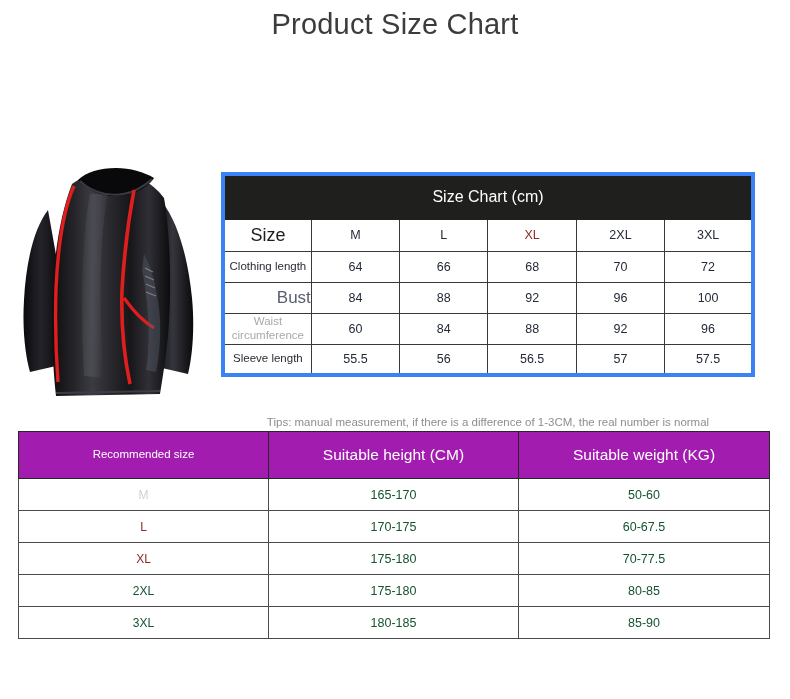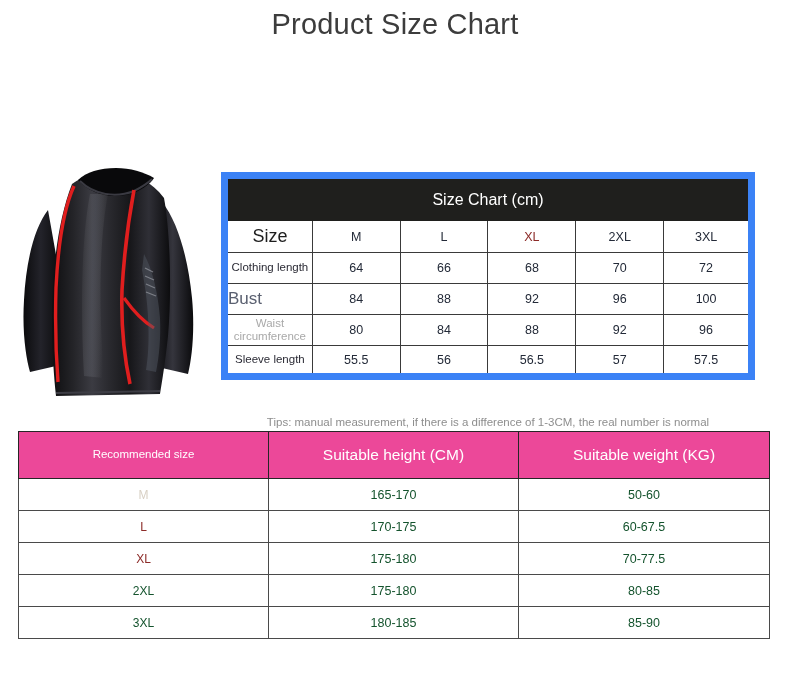--- a/index.html
+++ b/index.html
@@ -51,21 +51,21 @@
   }
   .product-photo svg { display: block; }
 
   
   .size-chart {
     position: absolute;
     left: 221px; top: 172px;
     width: 534px;
     border-collapse: collapse;
     table-layout: fixed;
-    border: 7px solid #3b82f6;
+    border: 4px solid #3b82f6;
   }
   .size-chart td, .size-chart th {
     border: 1px solid #3a3a3a;
     padding: 0;
     font-weight: normal;
   }
   .sc-title {
     background: #1f1f1d;
     color: #ffffff;
     font-size: 16px;
@@ -81,21 +81,21 @@
     line-height: 1.15;
   }
   .sc-rowlabel.size-hdr {
     font-size: 18px;
     text-align: center;
     color: #1e1e1e;
     padding-left: 0;
   }
   .sc-rowlabel.bust {
     font-size: 17px;
-    text-align: left;
+    text-align: right;
     color: #5a6070;
     padding-left: 0;
   }
   .sc-rowlabel.waist {
     color: #a9a9a9;
     font-size: 11.5px;
   }
   .sc-cell {
     text-align: center;
     font-size: 12.5px;
@@ -124,21 +124,21 @@
     border-collapse: collapse;
     table-layout: fixed;
     border: 1px solid #4a4a4a;
   }
   .rec-table td, .rec-table th {
     border: 1px solid #4a4a4a;
     padding: 0;
     font-weight: normal;
   }
   .rec-hdr {
-    background: #ec4899;
+    background: #a21caf;
     color: #ffffff;
     text-align: center;
     height: 47px;
     border-color: #262626 !important;
   }
   .rec-hdr.small { font-size: 11.5px; line-height: 1.2; }
   .rec-hdr.big { font-size: 15.5px; }
   .rec-cell {
     text-align: center;
     height: 32px;
@@ -242,21 +242,21 @@
       <td class="sc-rowlabel bust">Bust</td>
       <td class="sc-cell row-tall">84</td>
       <td class="sc-cell row-tall">88</td>
       <td class="sc-cell row-tall">92</td>
       <td class="sc-cell row-tall">96</td>
       <td class="sc-cell row-tall">100</td>
     </tr>
 
     <tr>
       <td class="sc-rowlabel waist">Waist circumference</td>
-      <td class="sc-cell row-tall">80</td>
+      <td class="sc-cell row-tall">60</td>
       <td class="sc-cell row-tall">84</td>
       <td class="sc-cell row-tall">88</td>
       <td class="sc-cell row-tall">92</td>
       <td class="sc-cell row-tall">96</td>
     </tr>
 
     <tr>
       <td class="sc-rowlabel">Sleeve length</td>
       <td class="sc-cell row-tall">55.5</td>
       <td class="sc-cell row-tall">56</td>

